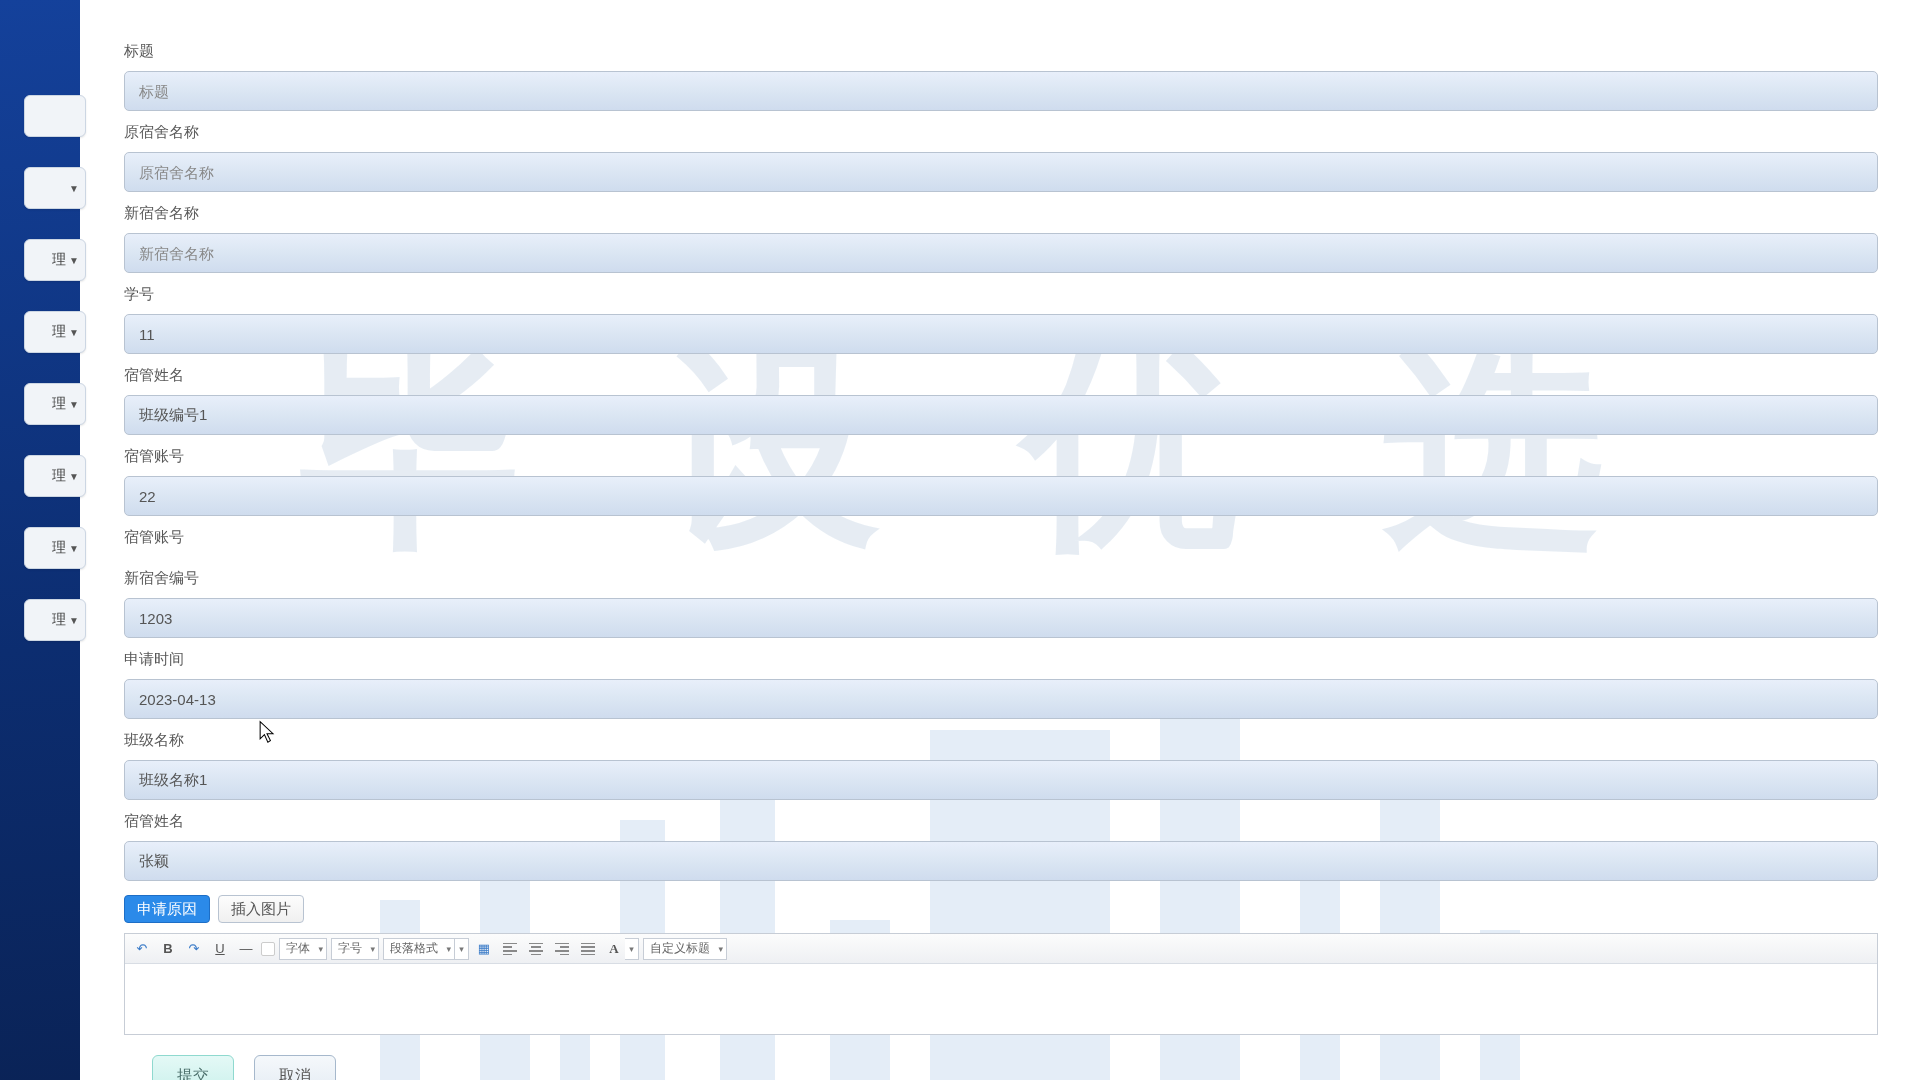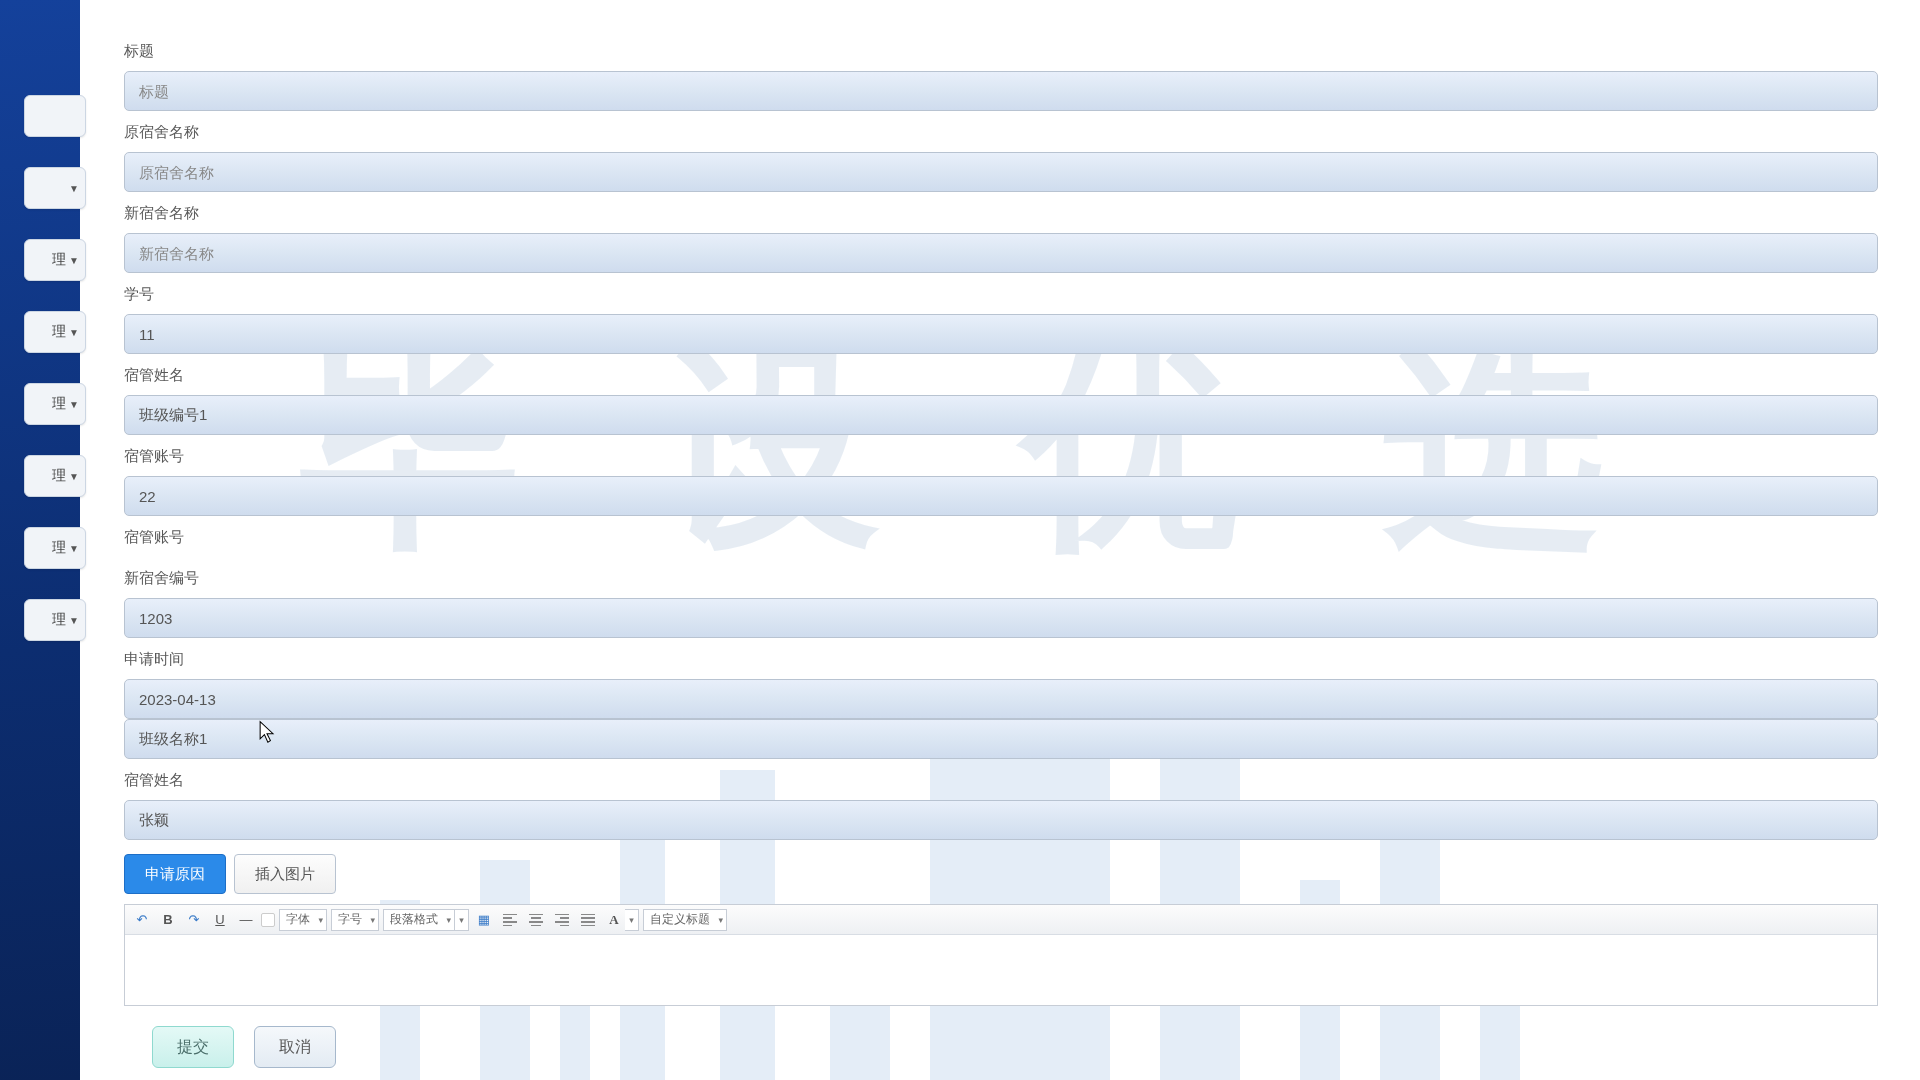--- a/index.html
+++ b/index.html
@@ -119,22 +119,22 @@
 }
 .form-input::placeholder { color: #888; }
 
 
 .tab-row {
   margin-top: 14px;
   display: flex;
   gap: 8px;
 }
 .tab-btn {
-  height: 40px;
-  padding: 0 20px;
+  height: 28px;
+  padding: 0 12px;
   font-size: 15px;
   border: 1px solid #b8c3d1;
   border-radius: 4px;
   background: linear-gradient(to bottom, #fdfdfd, #f0f0f0);
   color: #555;
   cursor: pointer;
   display: flex;
   align-items: center;
 }
 .tab-btn.active {
@@ -326,20 +326,21 @@
       </div>
       <div class="form-group">
         <label class="form-label">新宿舍编号</label>
         <input class="form-input" placeholder="" value="1203" style="">
       </div>
       <div class="form-group">
         <label class="form-label">申请时间</label>
         <input class="form-input" placeholder="" value="2023-04-13" style="">
       </div>
       <div class="form-group">
+        <label class="form-label">班级名称</label>
         <input class="form-input" placeholder="" value="班级名称1" style="">
       </div>
       <div class="form-group">
         <label class="form-label">宿管姓名</label>
         <input class="form-input" placeholder="" value="张颖" style="">
       </div>
     </div>
   </div>
 
   <div class="tab-row">

